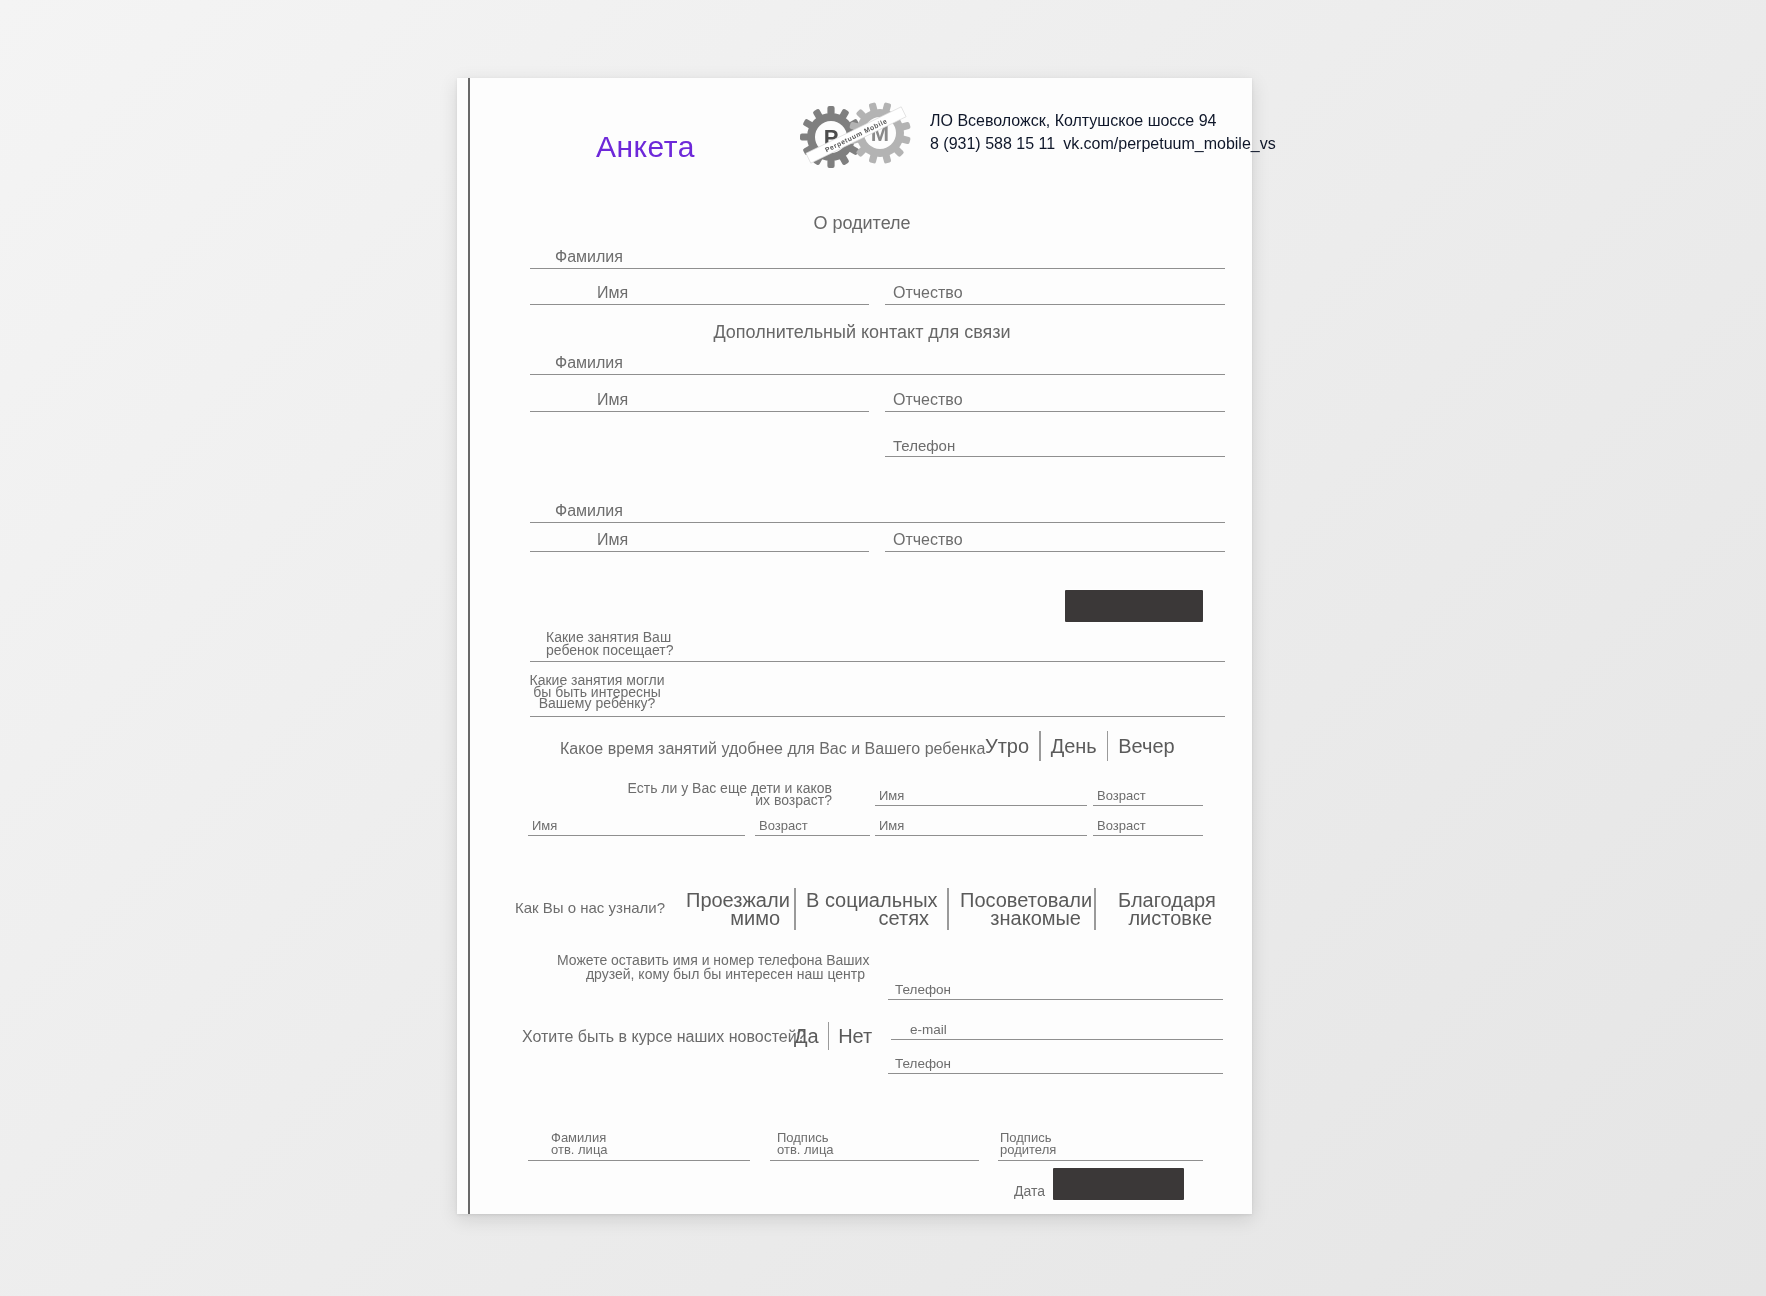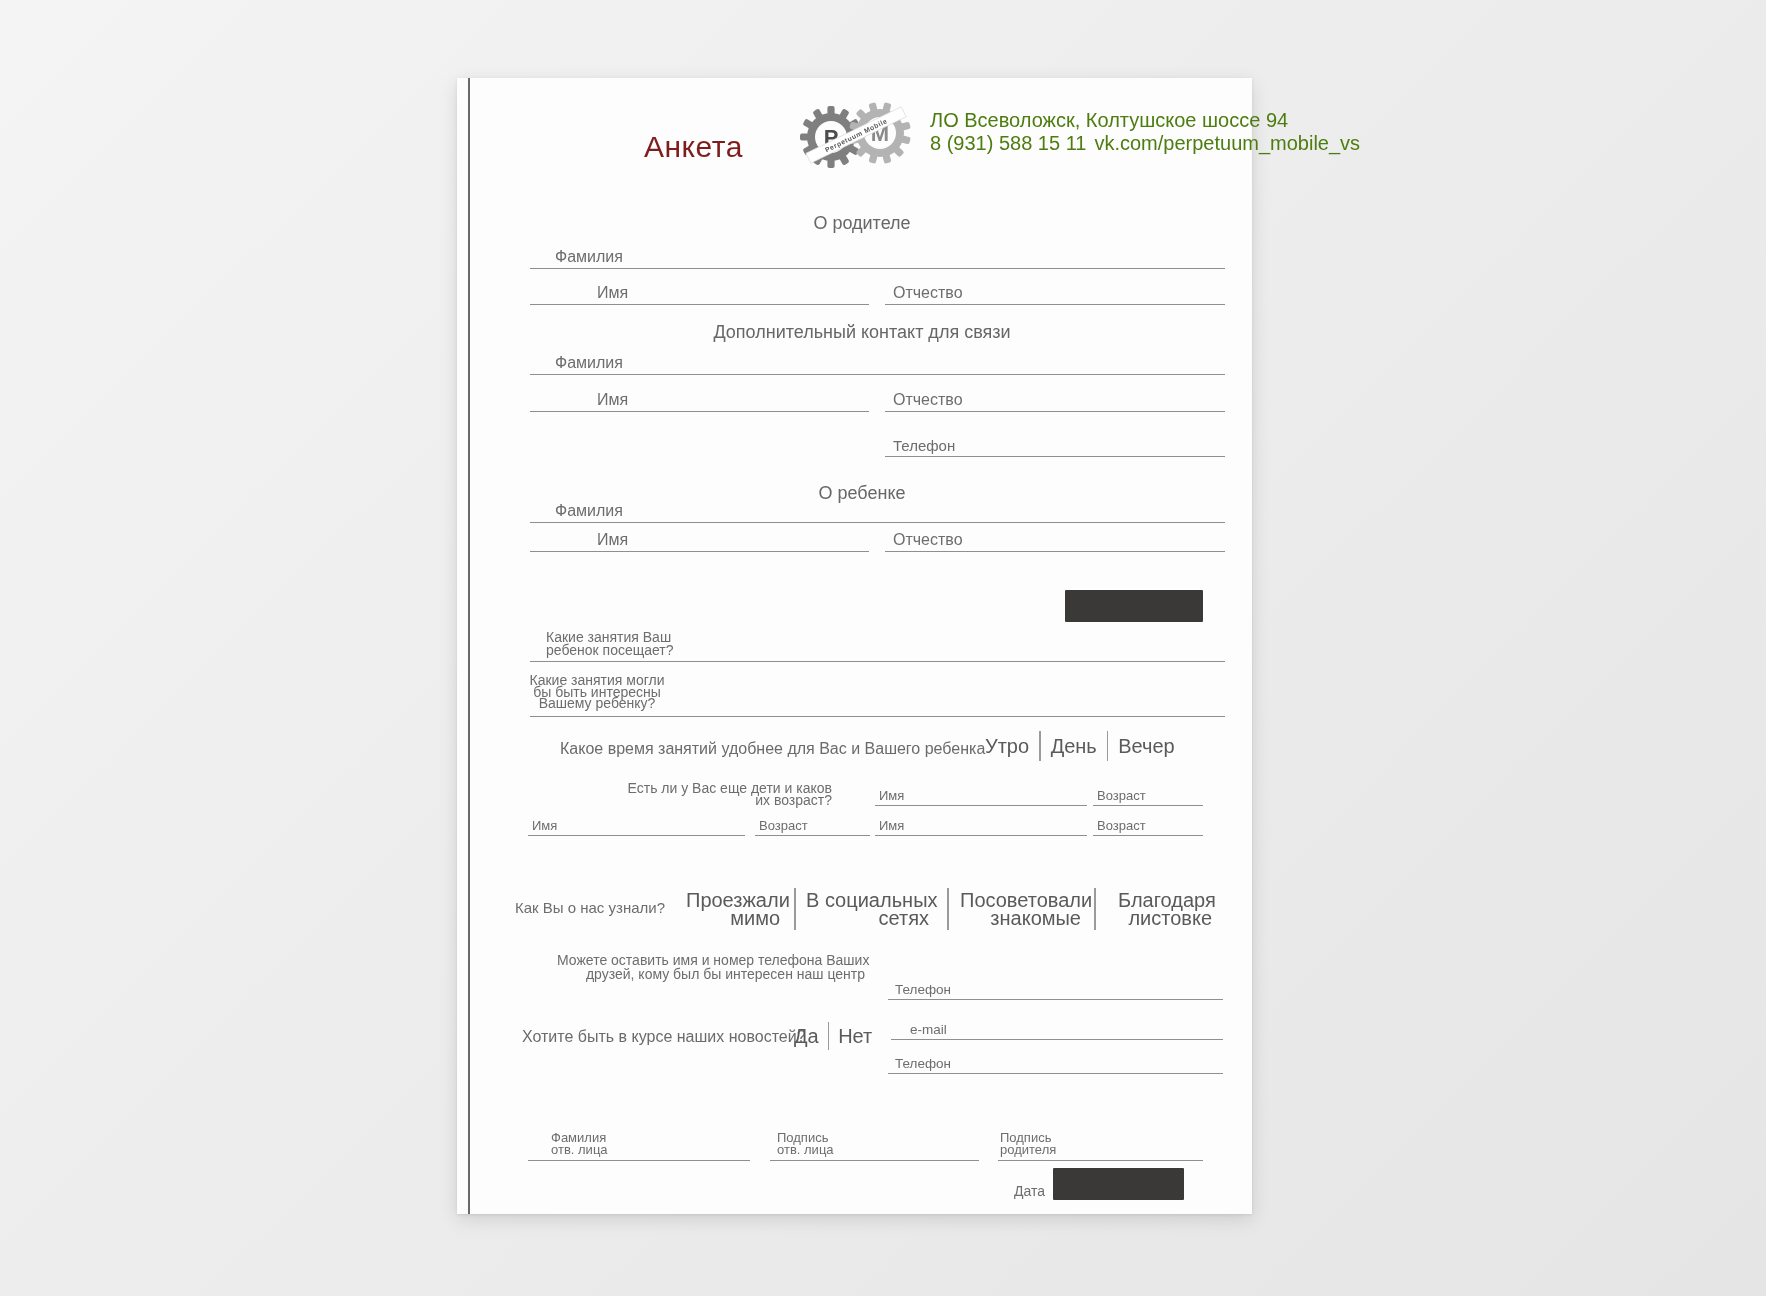--- a/index.html
+++ b/index.html
@@ -9,22 +9,22 @@
     background:linear-gradient(135deg,#f4f4f4 0%,#ededed 45%,#e5e5e5 100%);
     position:relative;
   }
   #stage{position:absolute;inset:0;}
   .page{
     position:absolute;left:457px;top:78px;width:795px;height:1136px;
     background:#fdfdfd;
     box-shadow:0 5px 18px rgba(0,0,0,.12), 0 1px 3px rgba(0,0,0,.08);
   }
   .scanline{position:absolute;left:11px;top:0;width:2px;height:1136px;background:#4f4f4f;opacity:.85;}
-  .title{position:absolute;left:139px;top:52px;font-size:30px;color:#7f1d1d;letter-spacing:.5px;margin-left:48px;}
-  .contact{position:absolute;left:473px;top:31px;width:300px;color:#4d7c0f;font-size:20px;line-height:23px;white-space:nowrap;}
+  .title{position:absolute;left:139px;top:52px;font-size:30px;color:#6d28d9;letter-spacing:.5px;}
+  .contact{position:absolute;left:473px;top:31px;width:300px;color:#0f172a;font-size:16px;line-height:23px;white-space:nowrap;}
   .contact .row2 span{margin-right:8px;}
   .contact .row2 span:last-child{margin-right:0;}
   .hd{position:absolute;left:20px;width:770px;text-align:center;font-size:18px;color:#676767;}
   .field{position:absolute;display:flex;align-items:flex-end;border-bottom:1.4px solid #8f8f8f;}
   .fl{color:#6d6d6d;line-height:1;padding-bottom:3px;white-space:nowrap;}
   .f16{height:29px;} .f16 .fl{font-size:16px;}
   .f15{height:28px;} .f15 .fl{font-size:15px;}
   .f13{height:21px;} .f13 .fl{font-size:13px;}
   .multilabel{position:absolute;color:#6d6d6d;white-space:nowrap;}
   .opt{font-size:20px;color:#5a5a5a;line-height:18px;white-space:nowrap;}
@@ -113,21 +113,20 @@
     <div class="field f16" style="left:73px;top:304px;width:339px;">
       <span class="fl" style="margin-left:67px;">Имя</span>
     </div>
     <div class="field f16" style="left:428px;top:304px;width:340px;">
       <span class="fl" style="margin-left:8px;">Отчество</span>
     </div>
     <div class="field f15" style="left:428px;top:350px;width:340px;">
       <span class="fl" style="margin-left:8px;">Телефон</span>
     </div>
 
-    <div class="hd" style="top:405px;">О ребенке</div>
     <div class="field f16" style="left:73px;top:415px;width:695px;">
       <span class="fl" style="margin-left:25px;">Фамилия</span>
     </div>
     <div class="field f16" style="left:73px;top:444px;width:339px;">
       <span class="fl" style="margin-left:67px;">Имя</span>
     </div>
     <div class="field f16" style="left:428px;top:444px;width:340px;">
       <span class="fl" style="margin-left:8px;">Отчество</span>
     </div>
 

